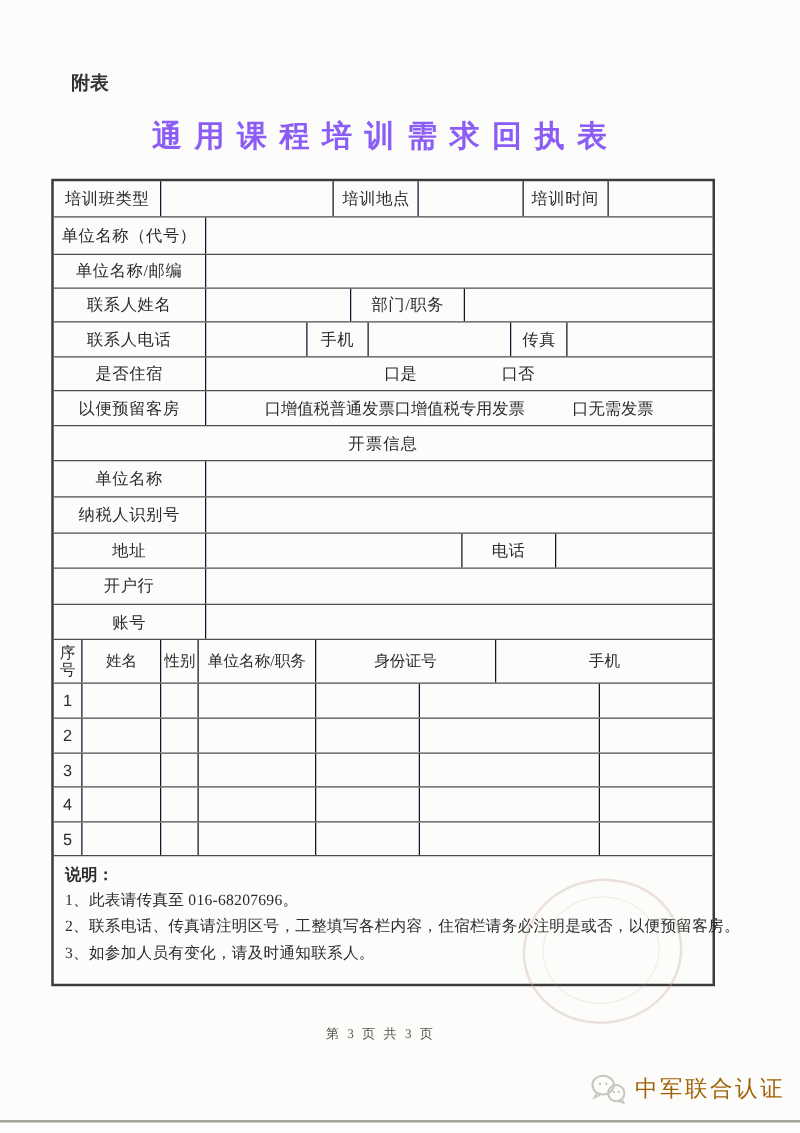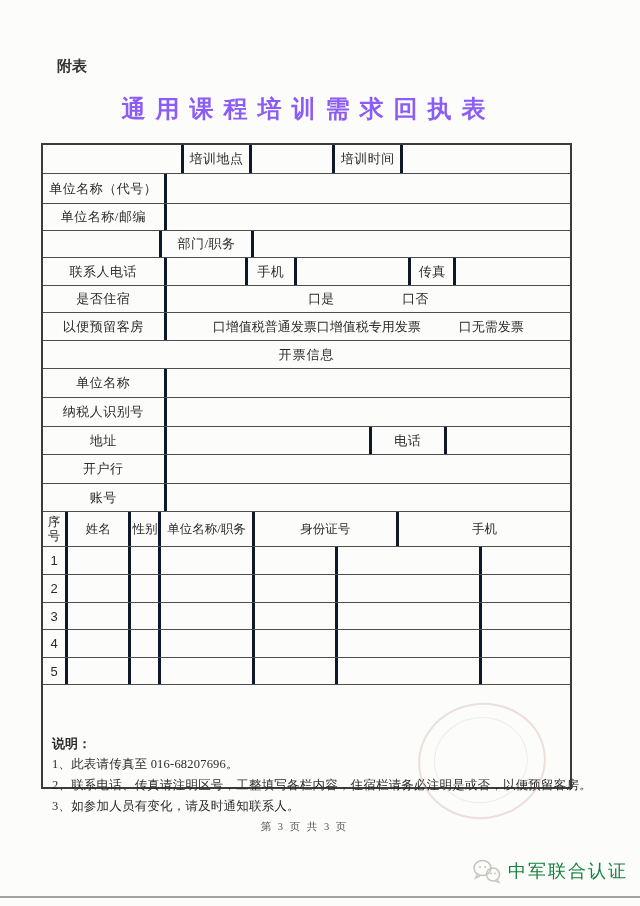--- a/index.html
+++ b/index.html
@@ -29,41 +29,41 @@
     border:2px solid #3c3c3c;
     display:flex; flex-direction:column;
     font-size:13px; color:#2b2b2b;
   }
   .row { display:flex; width:100%; }
   .row + .row { border-top:1px solid #4e4e4e; }
   .c {
     display:flex; align-items:center; justify-content:center;
     box-sizing:border-box; overflow:hidden;
   }
-  .c + .c { border-left:3px solid #0f172a; }
+  .c + .c { border-left:1px solid #0f172a; }
   .lbl { text-align:center; letter-spacing:0.5px; }
   .section-head { width:100%; font-size:13px; letter-spacing:1px; }
   .chk-gap { margin-left:68px; }
   .inv-gap { margin-left:38px; }
   .num { font-family:"Liberation Sans","DejaVu Sans",sans-serif; font-size:13px; }
   .att-head { font-size:12.5px; line-height:1.15; text-align:center; padding:1px; }
   
   .notes-row { display:block; }
   .notes-inner { padding:4px 9px 0 9px; font-size:12.5px; line-height:21px; }
-  .notes-title { font-weight:bold; font-size:13px;margin-top:44px; }
+  .notes-title { font-weight:bold; font-size:13px; }
   .note-item { white-space:nowrap; letter-spacing:0.2px; }
   
   .page-num {
     position:absolute; left:41px; top:820px; width:527px;
     text-align:center; font-size:10.5px; color:#55554f; letter-spacing:2px;
   }
   .brand {
     position:absolute; right:12px; top:858px;
     display:flex; align-items:center; gap:6px;
-    color:#15803d; font-size:18px; letter-spacing:2px;
+    color:#a16207; font-size:18px; letter-spacing:2px;
     font-family:"Liberation Sans","DejaVu Sans",sans-serif;
   }
   .bottom-rule {
     position:absolute; left:0; top:896px; width:640px; height:2px;
     background:#a3a39c;
   }
   
   .stamp {
     position:absolute; left:418px; top:703px; width:124px; height:112px;
     border:2px solid rgba(196,160,150,0.30); border-radius:50%;
@@ -78,38 +78,40 @@
 <body>
 
 <div class="page">
 
   <div class="appendix">附表</div>
   <div class="doc-title">通 用 课 程 培 训 需 求 回 执 表</div>
 
   <div class="form-table">
 
     <div class="row" style="height:28px">
+      <div class="c lbl" style="width:16.2%">培训班类型</div>
       <div class="c" style="width:26.2%"></div>
       <div class="c lbl" style="width:12.9%">培训地点</div>
       <div class="c" style="width:15.8%"></div>
       <div class="c lbl" style="width:12.9%">培训时间</div>
       <div class="c" style="flex:1"></div>
     </div>
 
     <div class="row" style="height:29px">
       <div class="c lbl" style="width:22.9%">单位名称（代号）</div>
       <div class="c" style="flex:1"></div>
     </div>
 
     <div class="row" style="height:26px">
       <div class="c lbl" style="width:22.9%">单位名称/邮编</div>
       <div class="c" style="flex:1"></div>
     </div>
 
     <div class="row" style="height:26px">
+      <div class="c lbl" style="width:22.9%">联系人姓名</div>
       <div class="c" style="width:22.1%"></div>
       <div class="c lbl" style="width:17.3%">部门/职务</div>
       <div class="c" style="flex:1"></div>
     </div>
 
     <div class="row" style="height:27px">
       <div class="c lbl" style="width:22.9%">联系人电话</div>
       <div class="c" style="width:15.4%"></div>
       <div class="c lbl" style="width:9.3%">手机</div>
       <div class="c" style="width:21.7%"></div>

